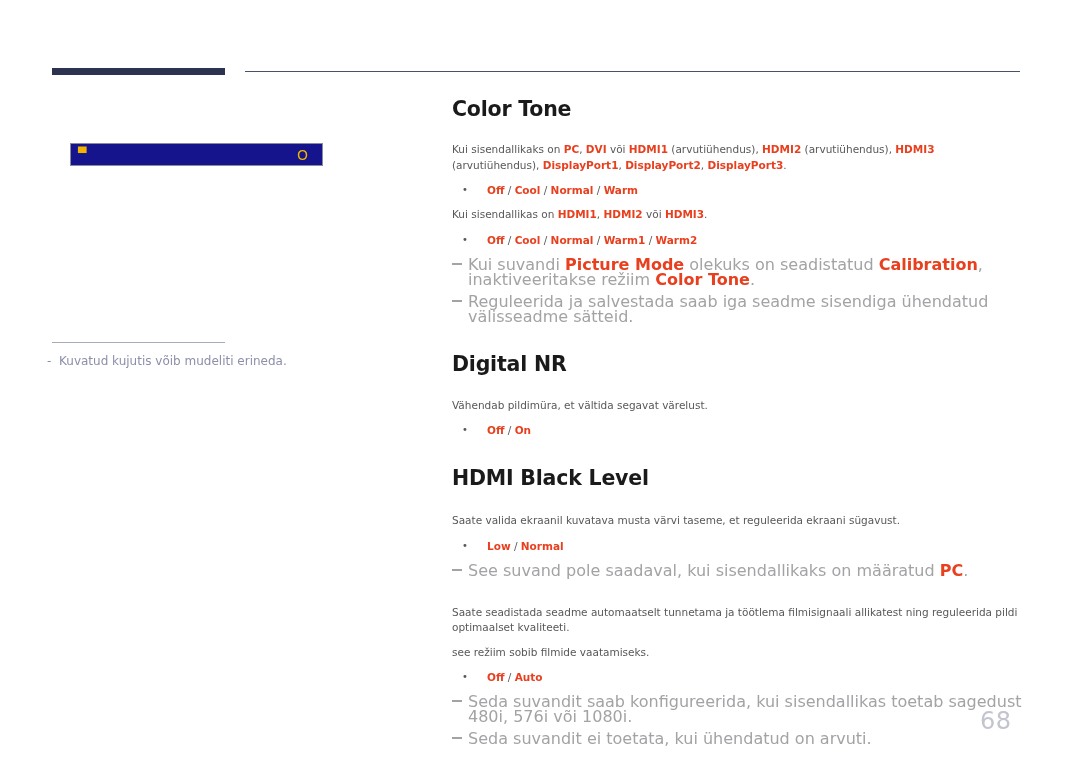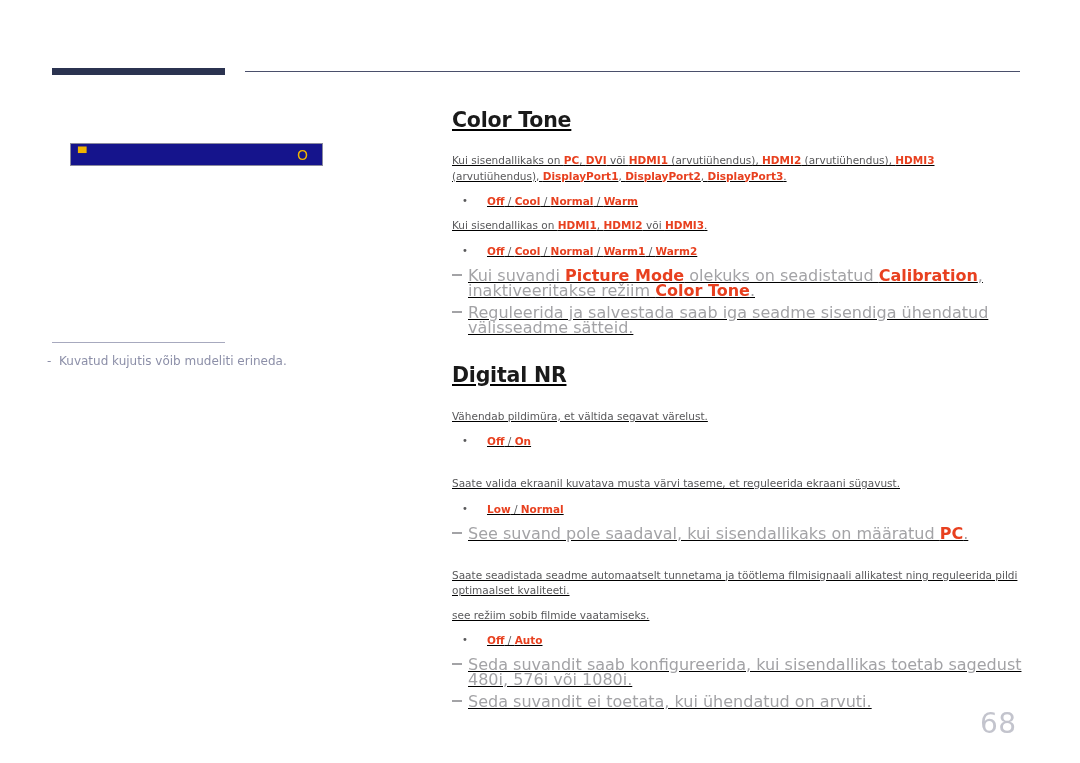--- a/index.html
+++ b/index.html
@@ -85,23 +85,22 @@
   #left-footnote .fn-dash {
     display: inline-block;
     width: 12px;
     color: #8c8fa8;
   }
 
   
   #content {
     position: absolute;
     left: 452px;
-    top: 107px;
+    top: 96px;
     width: 570px;
-    text-decoration: underline;
   }
   .section { margin-bottom: 0; }
 
   h2.section-title {
     font-size: 20.5px;
     font-weight: bold;
     color: #1a1a1a;
     margin: 0;
     line-height: 26px;
     letter-spacing: -0.2px;
@@ -171,21 +170,21 @@
   }
   p.note-line .opt { color: #e8401f; font-weight: bold; }
 
   
   #page-number {
     position: absolute;
     left: 980px;
     top: 707px;
     width: 60px;
     text-align: left;
-    font-size: 28px;
+    font-size: 24px;
     color: #c3c4cd;
     font-weight: normal;
     letter-spacing: 0.5px;
   }
 </style>
 </head>
 <body>
 
 <div id="header-rule-thick"></div>
 <div id="header-rule-thin"></div>
@@ -216,20 +215,21 @@
       <p class="note-line"><span class="note-dash"></span><span>Reguleerida ja salvestada saab iga seadme sisendiga ühendatud välisseadme sätteid.</span></p>
     </div>
     <div class="section sec-digitalnr">
       <h2 class="section-title">Digital NR</h2>
       <p class="body-line"><span>Vähendab pildimüra, et vältida segavat värelust.</span></p>
       <ul class="opt-list">
         <li><span class="bullet">•</span><span class="opt">Off</span><span class="opt-sep"> / </span><span class="opt">On</span></li>
       </ul>
     </div>
     <div class="section sec-hdmiblack">
+      <h2 class="section-title">HDMI Black Level</h2>
       <p class="body-line"><span>Saate valida ekraanil kuvatava musta värvi taseme, et reguleerida ekraani sügavust.</span></p>
       <ul class="opt-list">
         <li><span class="bullet">•</span><span class="opt">Low</span><span class="opt-sep"> / </span><span class="opt">Normal</span></li>
       </ul>
       <p class="note-line"><span class="note-dash"></span><span>See suvand pole saadaval, kui sisendallikaks on määratud </span><span class="opt">PC</span><span>.</span></p>
     </div>
     <div class="section sec-filmmode">
       <p class="body-line"><span>Saate seadistada seadme automaatselt tunnetama ja töötlema filmisignaali allikatest ning reguleerida pildi optimaalset kvaliteeti.</span></p>
       <p class="body-line"><span>see režiim sobib filmide vaatamiseks.</span></p>
       <ul class="opt-list">

